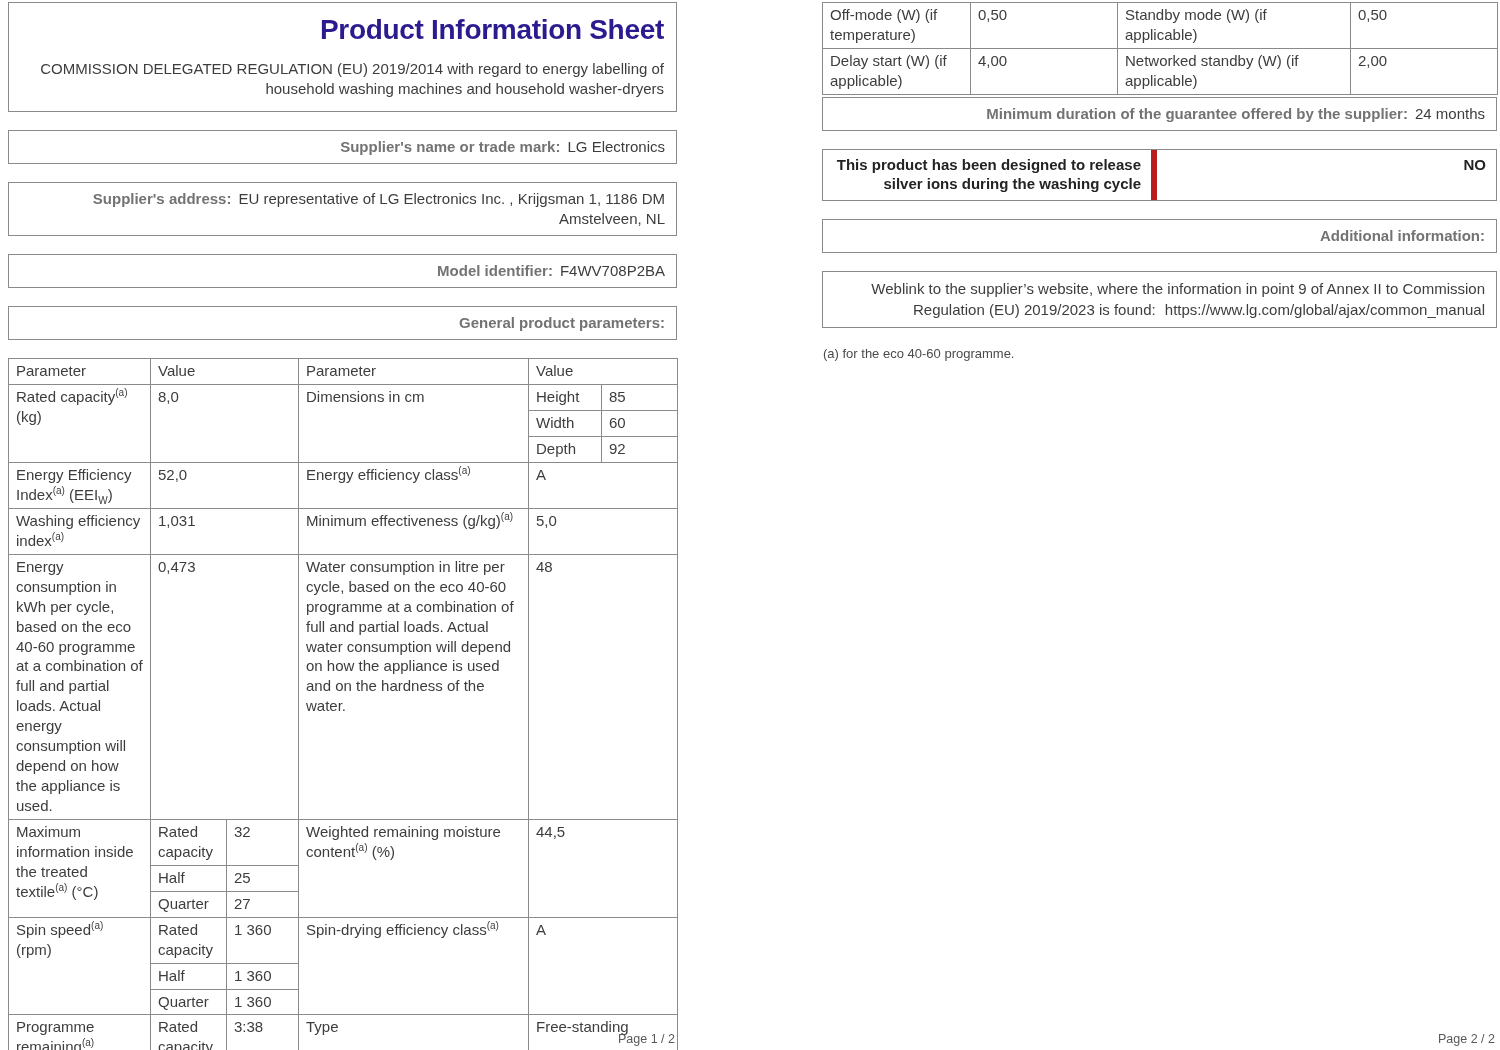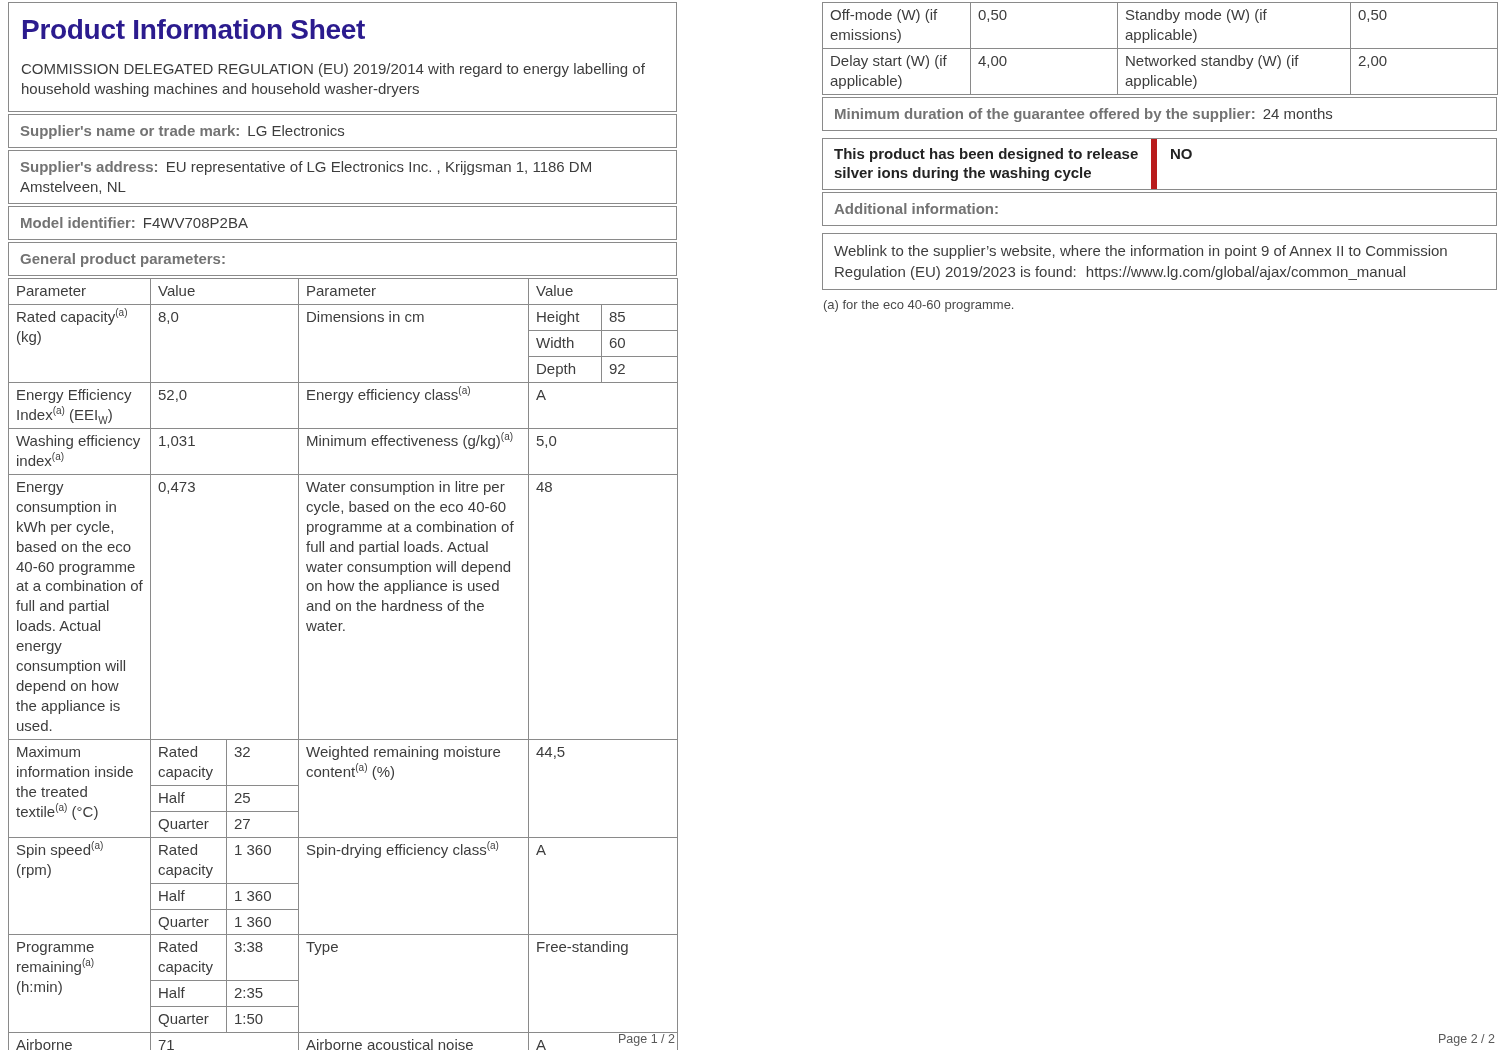--- a/index.html
+++ b/index.html
@@ -12,24 +12,25 @@
     position: relative;
     overflow: hidden;
   }
   .page { position: absolute; top: 2px; height: 1046px; }
   .page1 { left: 8px;  width: 669px; }
   .page2 { left: 822px; width: 675px; }
 
   .box {
     border: 1px solid #8a8a8a;
     background: #fff;
-    margin-bottom: 2px;
+    margin-bottom: 18px;
     padding: 5px 11px;
     font-size: 15px;
     line-height: 1.34;
+    text-align: right;
   }
   .headbox { padding: 8px 12px 12px 12px; }
   h1.title {
     margin: 0 0 10px 0;
     font-size: 28px;
     font-weight: bold;
     color: #2b1b8e;
     letter-spacing: -0.3px;
   }
   .subtitle { margin: 0; color: #3d3d3d; }
@@ -232,21 +233,21 @@
 
   <table class="ptable">
     <colgroup>
       <col style="width:148px">
         <col style="width:147px">
       <col style="width:233px">
         <col style="width:147px">
     </colgroup>
     <tbody>
         <tr style="height:43px">
-      <td class="just">Off-mode (W) (if emissions)</td>
+      <td class="just">Off-mode (W) (if temperature)</td>
       <td class="num">0,50</td>
       <td class="just">Standby mode (W) (if applicable)</td>
       <td class="num">0,50</td>
     </tr>
     <tr style="height:43px">
       <td class="just">Delay start (W) (if applicable)</td>
       <td class="num">4,00</td>
       <td class="just">Networked standby (W) (if applicable)</td>
       <td class="num">2,00</td>
     </tr>

